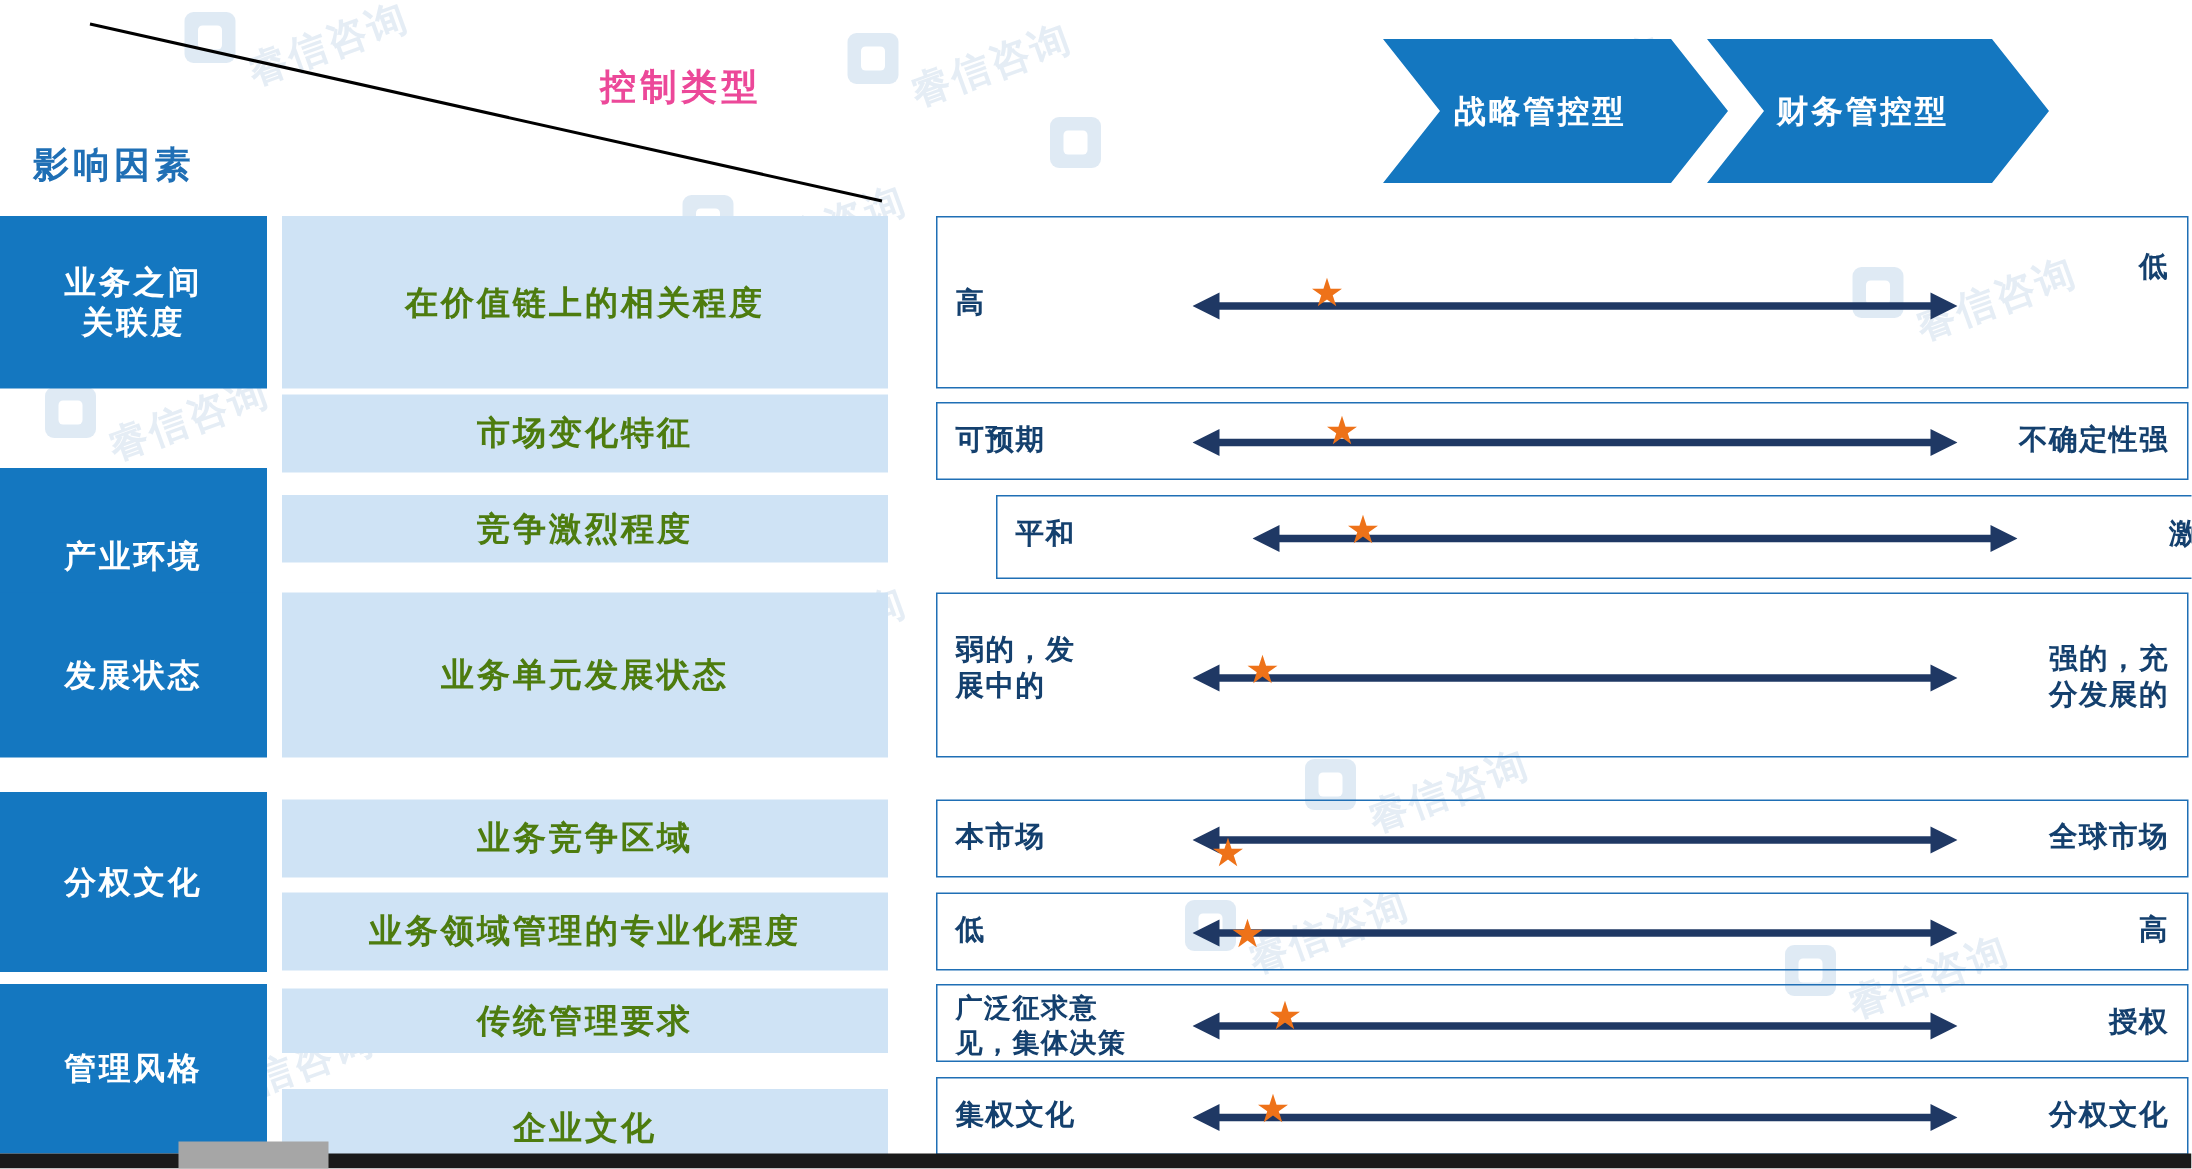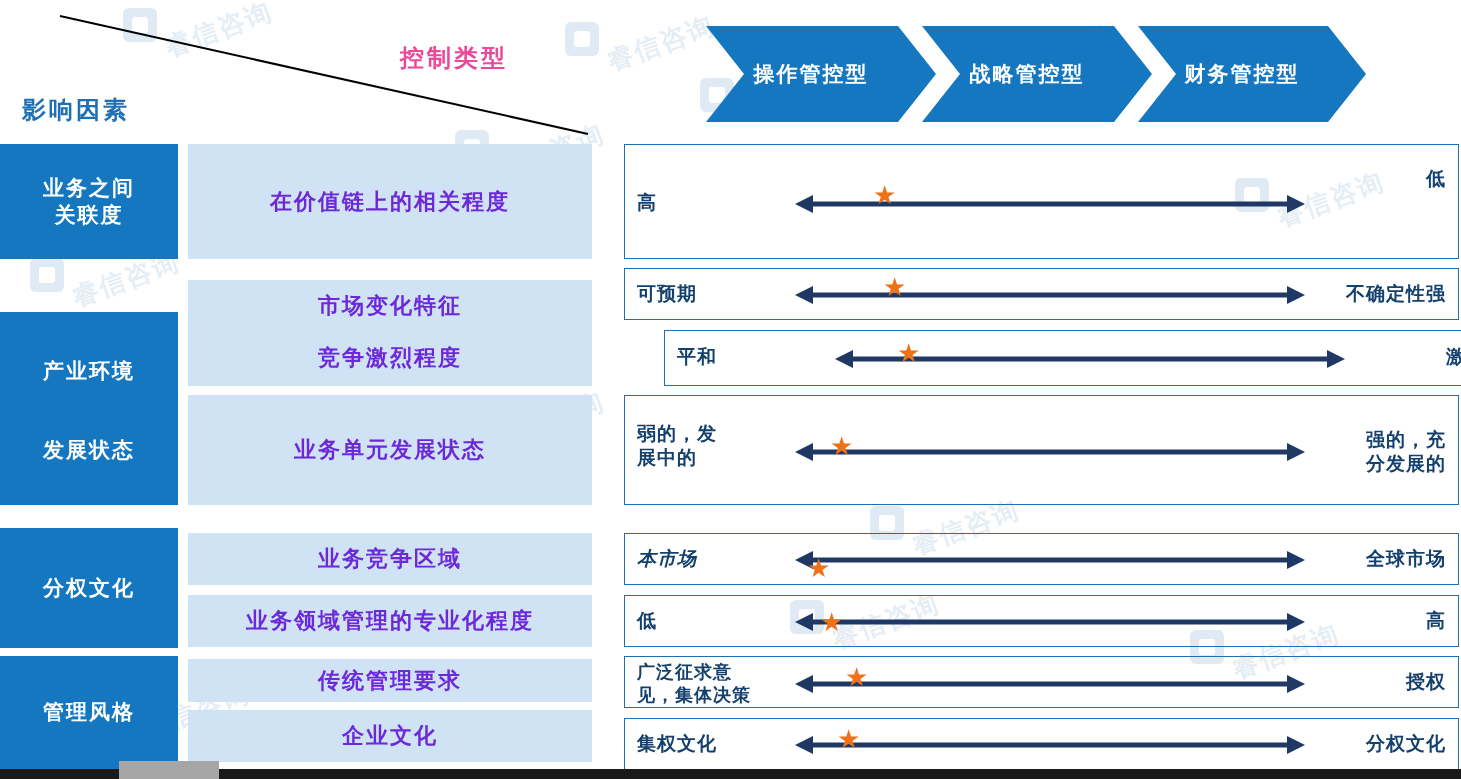--- a/index.html
+++ b/index.html
@@ -83,21 +83,21 @@
     font-weight:bold;
     letter-spacing:2px;
     display:flex;align-items:center;justify-content:center;
     text-align:center;
     line-height:1.28;
     left:0;width:178px;
   }
   .sub{
     position:absolute;
     background:#cfe3f5;
-    color:#6d28d9;
+    color:#4d7c0f;
     font-size:22px;
     font-weight:bold;
     letter-spacing:2px;
     display:flex;align-items:center;justify-content:center;
     text-align:center;
     left:188px;width:404px;
   }
   
   .scale{
     position:absolute;
@@ -163,47 +163,44 @@
 
 <div class="corner">
   <svg width="592" height="138" viewBox="0 0 592 138">
     <line x1="60" y1="16" x2="588" y2="134" stroke="#000000" stroke-width="2"></line>
   </svg>
   <div class="corner-ctrl">控制类型</div>
   <div class="corner-factor">影响因素</div>
 </div>
 
 <div class="chevrons">
-  <div class="chev" style="left:0px;width:230px;clip-path:polygon(0 0,192px 0,230px 48px,192px 96px,0 96px,38px 48px);">
-    <span>操作管控型</span>
-  </div>
   <div class="chev" style="left:432px;width:228px;clip-path:polygon(0 0,190px 0,228px 48px,190px 96px,0 96px,38px 48px);">
     <span>财务管控型</span>
   </div>
   <div class="chev" style="left:216px;width:230px;clip-path:polygon(0 0,192px 0,230px 48px,192px 96px,0 96px,38px 48px);">
     <span>战略管控型</span>
   </div>
 </div>
 
 <div>
   <div class="cat" style="top:144px;height:115px;white-space:pre-line;">业务之间
 关联度</div>
   <div class="cat" style="top:268px;height:118px;margin-top:44px;">产业环境</div>
   <div class="cat" style="top:395px;height:110px;">发展状态</div>
   <div class="cat" style="top:528px;height:120px;">分权文化</div>
   <div class="cat" style="top:656px;height:113px;">管理风格</div>
 
   <div class="sub" style="top:144px;height:115px;">在价值链上的相关程度</div>
-  <div class="sub" style="top:280px;height:52px;text-align:right;">市场变化特征</div>
-  <div class="sub" style="top:330px;height:56px;">竞争激烈程度</div>
+  <div class="sub" style="top:263px;height:52px;text-align:right;">市场变化特征</div>
+  <div class="sub" style="top:330px;height:45px;">竞争激烈程度</div>
   <div class="sub" style="top:395px;height:110px;">业务单元发展状态</div>
   <div class="sub" style="top:533px;height:52px;">业务竞争区域</div>
   <div class="sub" style="top:595px;height:52px;">业务领域管理的专业化程度</div>
   <div class="sub" style="top:659px;height:43px;">传统管理要求</div>
-  <div class="sub" style="top:710px;height:52px;">企业文化</div>
+  <div class="sub" style="top:726px;height:52px;">企业文化</div>
 </div>
 
 <div>
 
   <div class="scale" style="top:144px;height:115px;">
     <div class="lbl left" style="top:46px;">高</div>
     <div class="lbl right" style="top:22px;">低</div>
     <svg class="arrow" style="left:170px;top:48px;" width="510" height="22" viewBox="0 0 510 22">
       <line x1="14" y1="11" x2="496" y2="11" stroke="#1f3864" stroke-width="5"></line>
       <polygon points="0,11 18,2 18,20" fill="#1f3864"></polygon>
@@ -241,21 +238,21 @@
 分发展的</div>
     <svg class="arrow" style="left:170px;top:45px;" width="510" height="22" viewBox="0 0 510 22">
       <line x1="14" y1="11" x2="496" y2="11" stroke="#1f3864" stroke-width="5"></line>
       <polygon points="0,11 18,2 18,20" fill="#1f3864"></polygon>
       <polygon points="510,11 492,2 492,20" fill="#1f3864"></polygon>
     </svg>
     <div class="star" style="left:205px;top:38px;">★</div>
   </div>
 
   <div class="scale" style="top:533px;height:52px;">
-    <div class="lbl left" style="top:13px;font-style:italic;">本市场</div>
+    <div class="lbl left" style="top:13px;">本市场</div>
     <div class="lbl right" style="top:13px;">全球市场</div>
     <svg class="arrow" style="left:170px;top:15px;" width="510" height="22" viewBox="0 0 510 22">
       <line x1="14" y1="11" x2="496" y2="11" stroke="#1f3864" stroke-width="5"></line>
       <polygon points="0,11 18,2 18,20" fill="#1f3864"></polygon>
       <polygon points="510,11 492,2 492,20" fill="#1f3864"></polygon>
     </svg>
     <div class="star" style="left:182px;top:22px;">★</div>
   </div>
 
   <div class="scale" style="top:595px;height:52px;">

